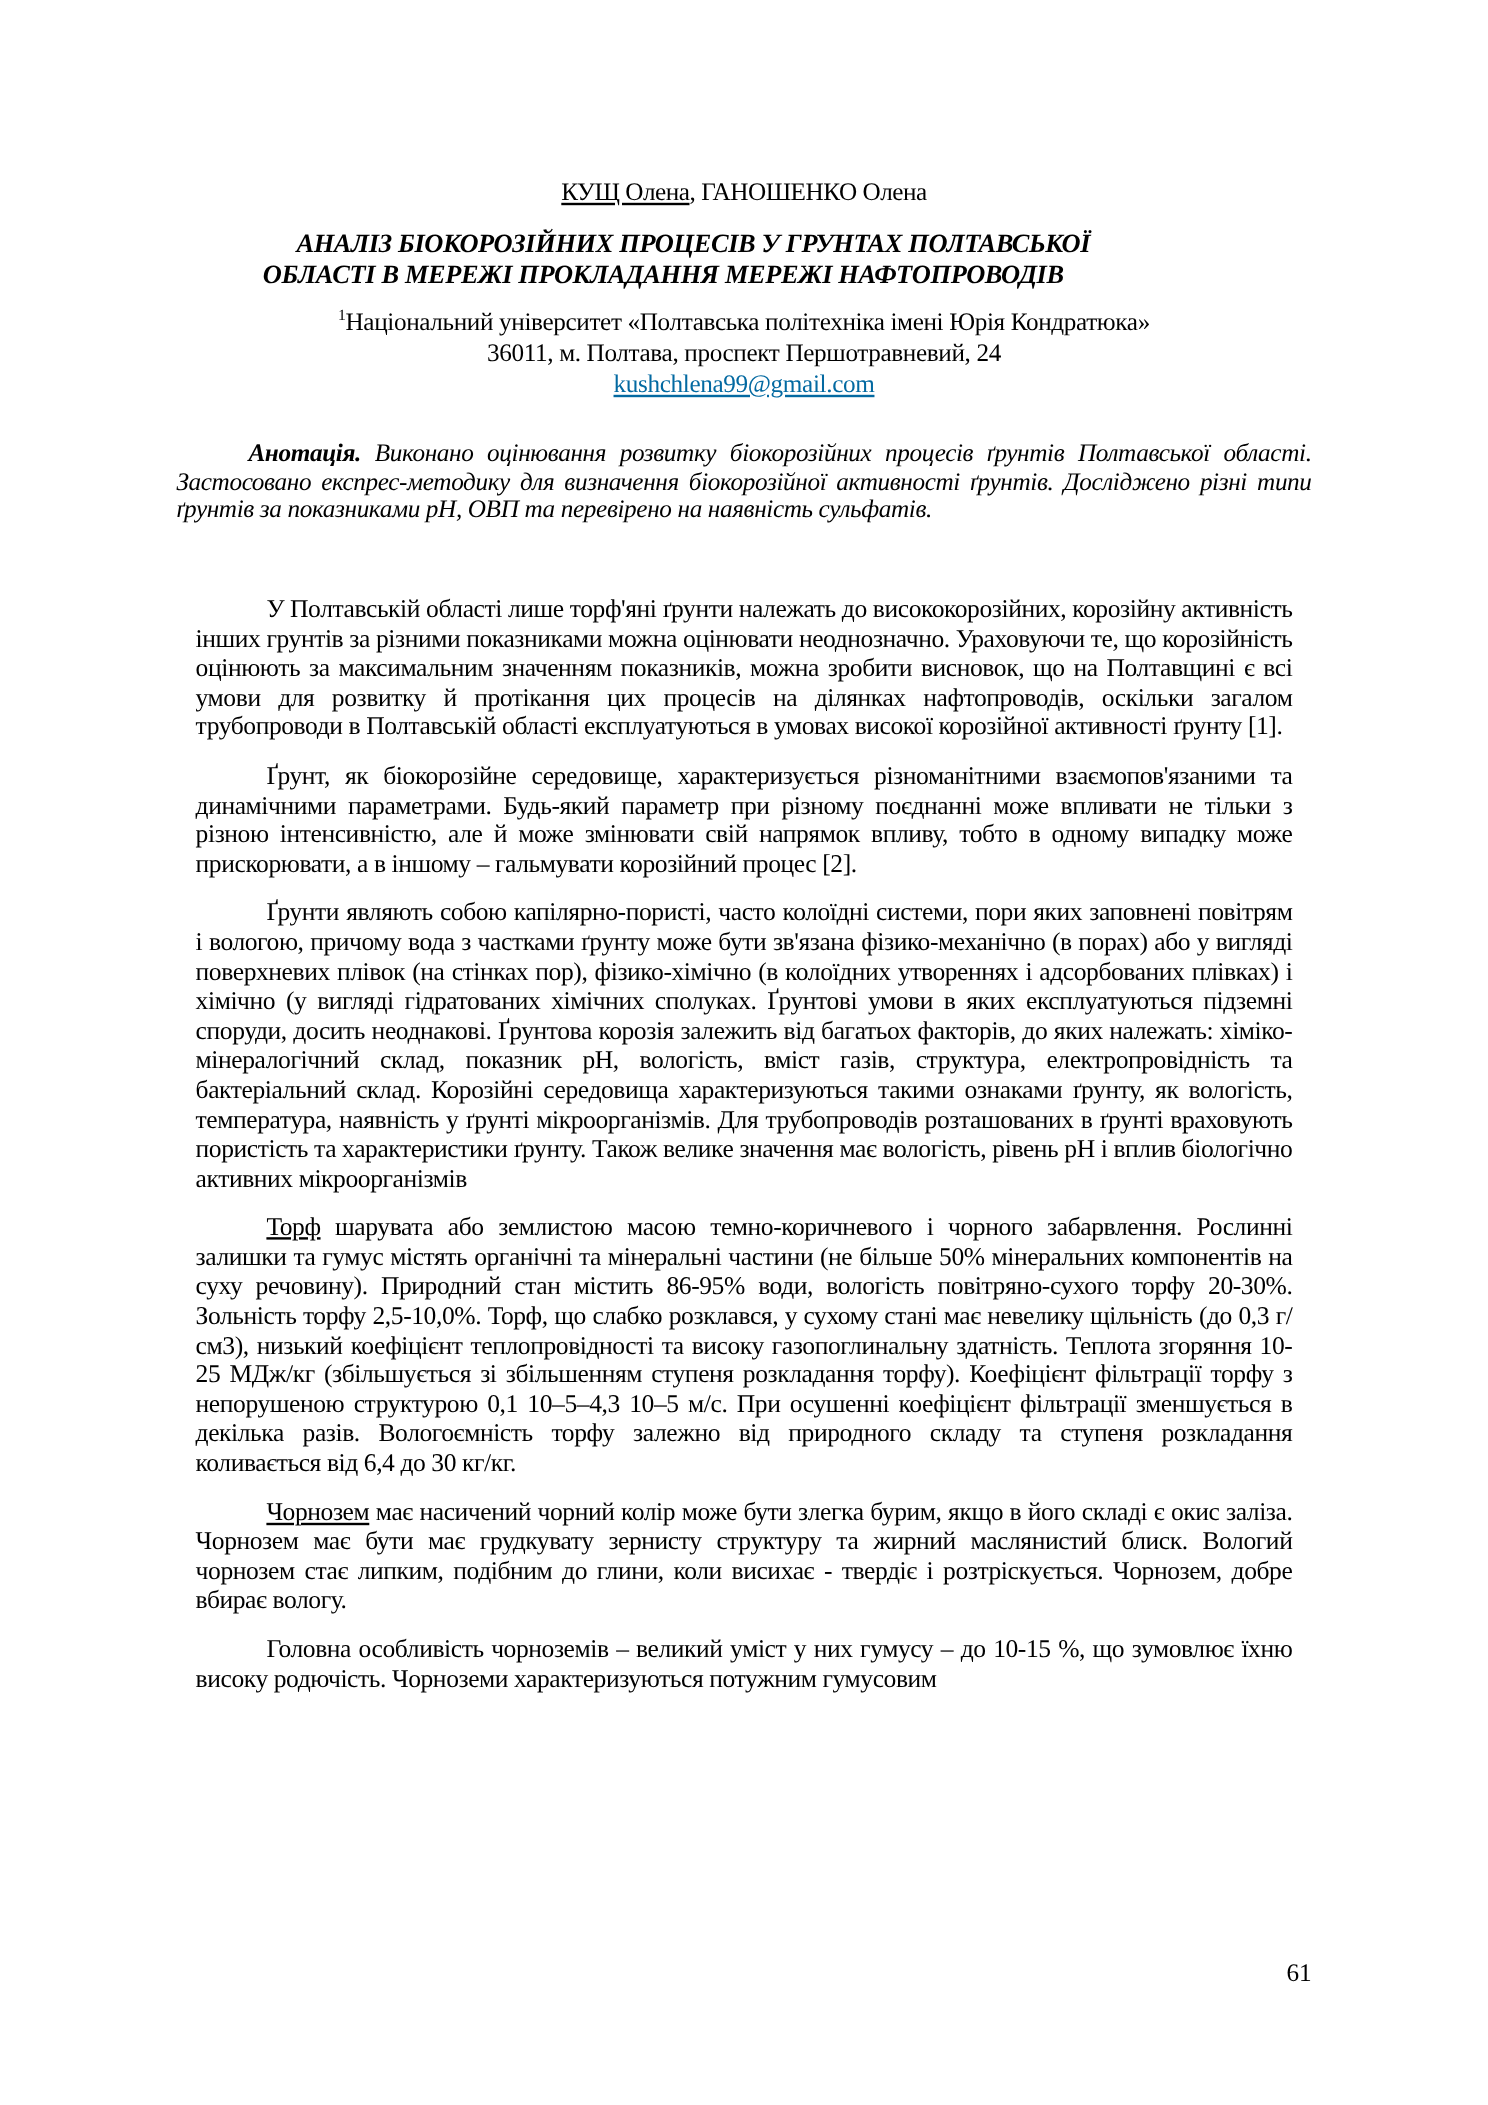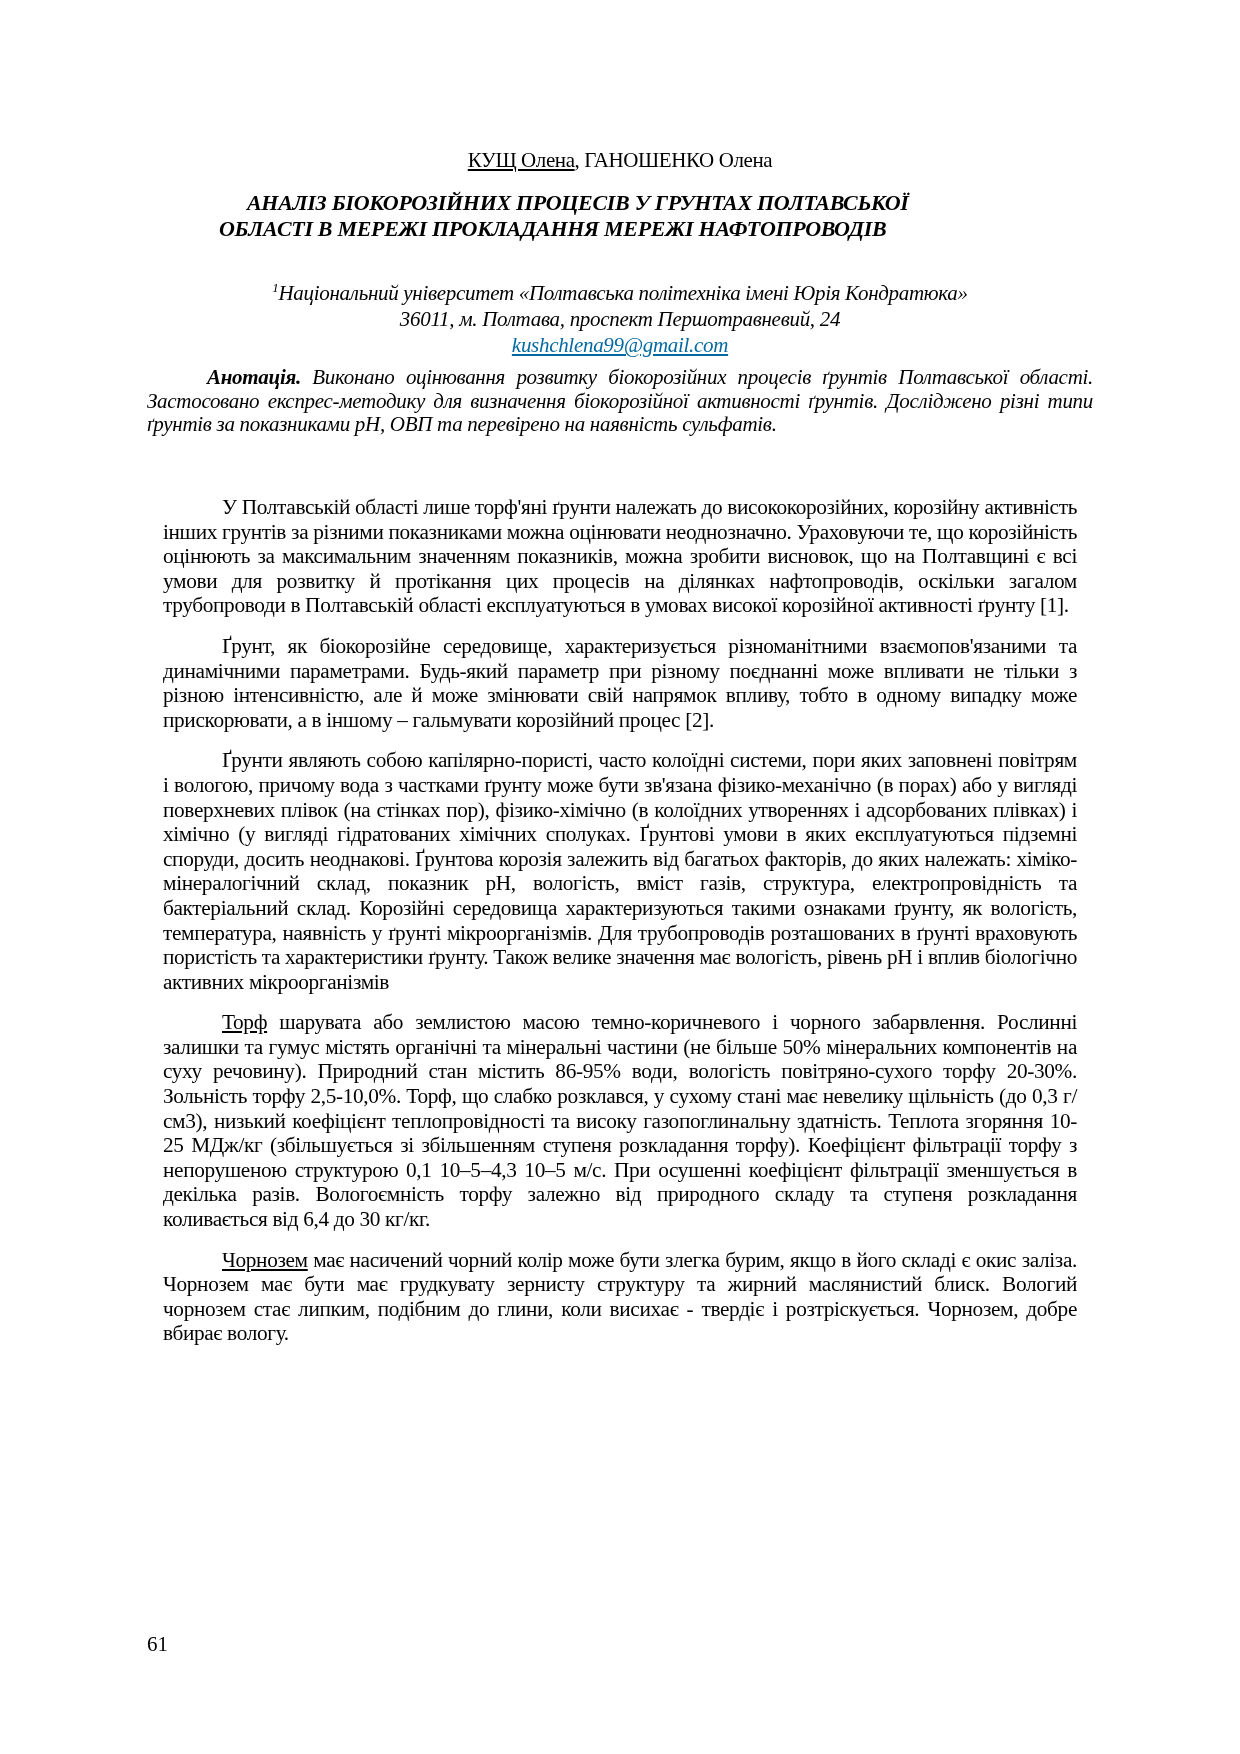--- a/index.html
+++ b/index.html
@@ -6,33 +6,33 @@
   body { width: 1240px; height: 1754px; position: relative; overflow: hidden;
          font-family: "Liberation Serif", "DejaVu Serif", serif; color: #000; }
   .page { position: absolute; left: 147px; top: 0; width: 946px; }
   .authors { position: absolute; top: 148px; left: 0; width: 946px; text-align: center;
              font-size: 21px; letter-spacing: -0.4px; }
   .authors .u { text-decoration: underline; text-align: center; }
   .title { position: absolute; top: 190px; left: 0; width: 946px; font-weight: bold;
            font-size: 22px; line-height: 26px; letter-spacing: -0.3px; font-style: italic; }
   .title .l1 { display: block; padding-left: 100px; }
   .title .l2 { display: block; padding-left: 72px; }
-  .affil { position: absolute; top: 275px; left: 0; width: 946px; text-align: center;
-           font-style: italic; font-size: 21px; line-height: 26px; letter-spacing: -0.3px; }
+  .affil { position: absolute; top: 250px; left: 0; width: 946px; text-align: center;
+           font-size: 21px; line-height: 26px; letter-spacing: -0.3px; }
   .affil sup { font-size: 13px; }
   .email { color: #0369a1; text-decoration: underline; }
   .abstract { position: absolute; top: 366px; left: 0; width: 946px; font-style: italic;
               font-size: 21px; line-height: 23.5px; text-align: justify; text-indent: 60px;
               letter-spacing: -0.3px; }
   .abstract b { font-weight: bold; }
   .body { position: absolute; top: 479px; left: 0; width: 946px; font-size: 21.3px;
           line-height: 24.6px; text-align: justify; letter-spacing: -0.35px; }
   .body p { margin: 16px; text-indent: 59px; }
   .u { text-decoration: underline; }
-  .pageno { position: absolute; top: 1632px; left: 0; width: 946px; text-align: left;
+  .pageno { position: absolute; top: 1632px; left: 0; width: 946px; text-align: right;
             font-size: 21px; }
 </style>
 </head>
 <body>
 
 <div class="page">
 
   <div class="authors">
     <span class="u">КУЩ Олена</span><span>, </span><span>ГАНОШЕНКО Олена</span>
   </div>
@@ -49,16 +49,17 @@
   </div>
 
   <div class="abstract"><b>Анотація.</b><span> Виконано оцінювання розвитку біокорозійних процесів ґрунтів Полтавської області. Застосовано експрес-методику для визначення біокорозійної активності ґрунтів. Досліджено різні типи ґрунтів за показниками рН, ОВП та перевірено на наявність сульфатів.</span></div>
 
   <div class="body">
     <p>У Полтавській області лише торф'яні ґрунти належать до висококорозійних, корозійну активність інших грунтів за різними показниками можна оцінювати неоднозначно. Ураховуючи те, що корозійність оцінюють за максимальним значенням показників, можна зробити висновок, що на Полтавщині є всі умови для розвитку й протікання цих процесів на ділянках нафтопроводів, оскільки загалом трубопроводи в Полтавській області експлуатуються в умовах високої корозійної активності ґрунту [1].</p>
     <p>Ґрунт, як біокорозійне середовище, характеризується різноманітними взаємопов'язаними та динамічними параметрами. Будь-який параметр при різному поєднанні може впливати не тільки з різною інтенсивністю, але й може змінювати свій напрямок впливу, тобто в одному випадку може прискорювати, а в іншому – гальмувати корозійний процес [2].</p>
     <p>Ґрунти являють собою капілярно-пористі, часто колоїдні системи, пори яких заповнені повітрям і вологою, причому вода з частками ґрунту може бути зв'язана фізико-механічно (в порах) або у вигляді поверхневих плівок (на стінках пор), фізико-хімічно (в колоїдних утвореннях і адсорбованих плівках) і хімічно (у вигляді гідратованих хімічних сполуках. Ґрунтові умови в яких експлуатуються підземні споруди, досить неоднакові. Ґрунтова корозія залежить від багатьох факторів, до яких належать: хіміко-мінералогічний склад, показник рН, вологість, вміст газів, структура, електропровідність та бактеріальний склад. Корозійні середовища характеризуються такими ознаками ґрунту, як вологість, температура, наявність у ґрунті мікроорганізмів. Для трубопроводів розташованих в ґрунті враховують пористість та характеристики ґрунту. Також велике значення має вологість, рівень рН і вплив біологічно активних мікроорганізмів</p>
     <p><span class="u">Торф</span><span> шарувата або землистою масою темно-коричневого і чорного забарвлення. Рослинні залишки та гумус містять органічні та мінеральні частини (не більше 50% мінеральних компонентів на суху речовину). Природний стан містить 86-95% води, вологість повітряно-сухого торфу 20-30%. Зольність торфу 2,5-10,0%. Торф, що слабко розклався, у сухому стані має невелику щільність (до 0,3 г/см3), низький коефіцієнт теплопровідності та високу газопоглинальну здатність. Теплота згоряння 10-25 МДж/кг (збільшується зі збільшенням ступеня розкладання торфу). Коефіцієнт фільтрації торфу з непорушеною структурою 0,1 10–5–4,3 10–5 м/с. При осушенні коефіцієнт фільтрації зменшується в декілька разів. Вологоємність торфу залежно від природного складу та ступеня розкладання коливається від 6,4 до 30 кг/кг.</span></p>
     <p><span class="u">Чорнозем</span><span> має насичений чорний колір може бути злегка бурим, якщо в його складі є окис заліза. Чорнозем має бути має грудкувату зернисту структуру та жирний маслянистий блиск. Вологий чорнозем стає липким, подібним до глини, коли висихає - твердіє і розтріскується. Чорнозем, добре вбирає вологу.</span></p>
+    <p>Головна особливість чорноземів – великий уміст у них гумусу – до 10-15 %, що зумовлює їхню високу родючість. Чорноземи характеризуються потужним гумусовим</p>
   </div>
 
   <div class="pageno">61</div>
 </div>
 
 </body></html>

